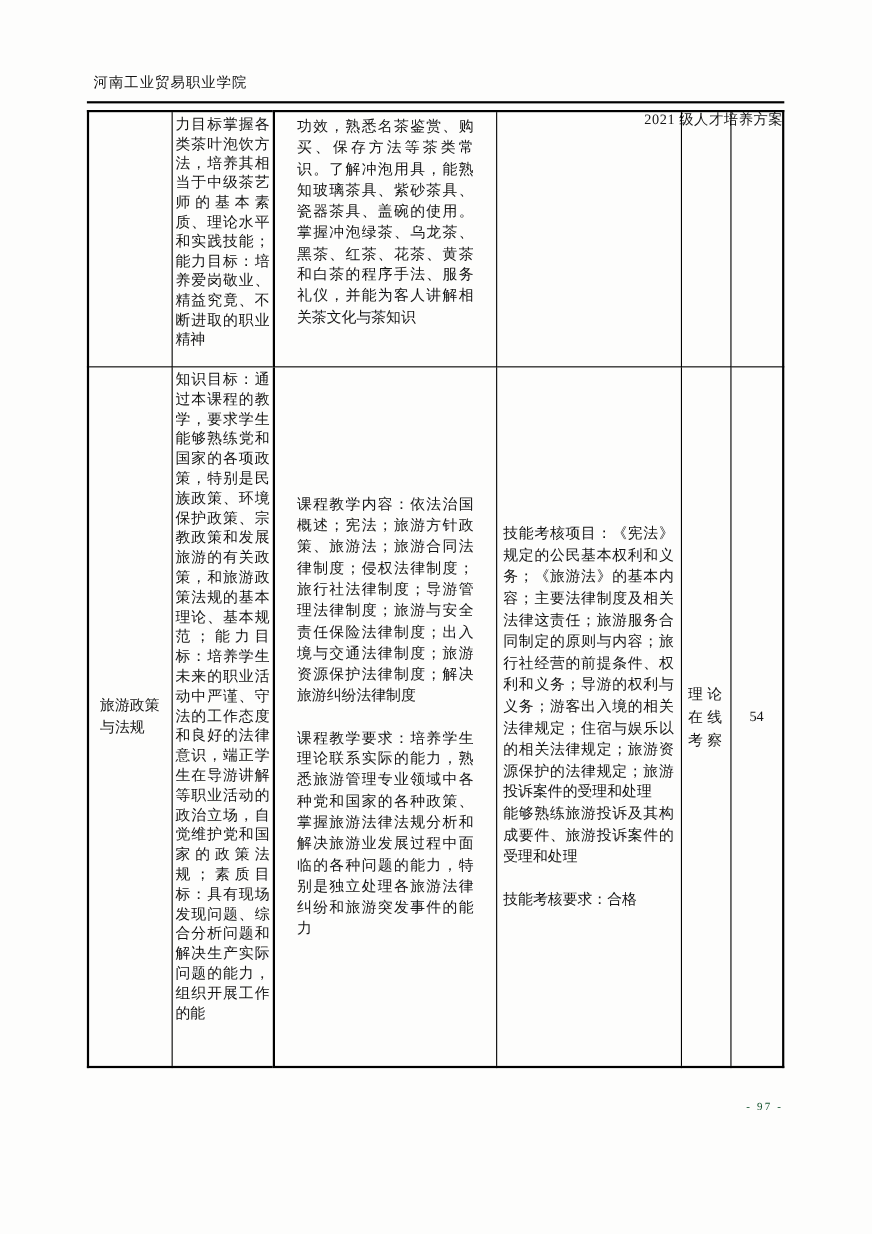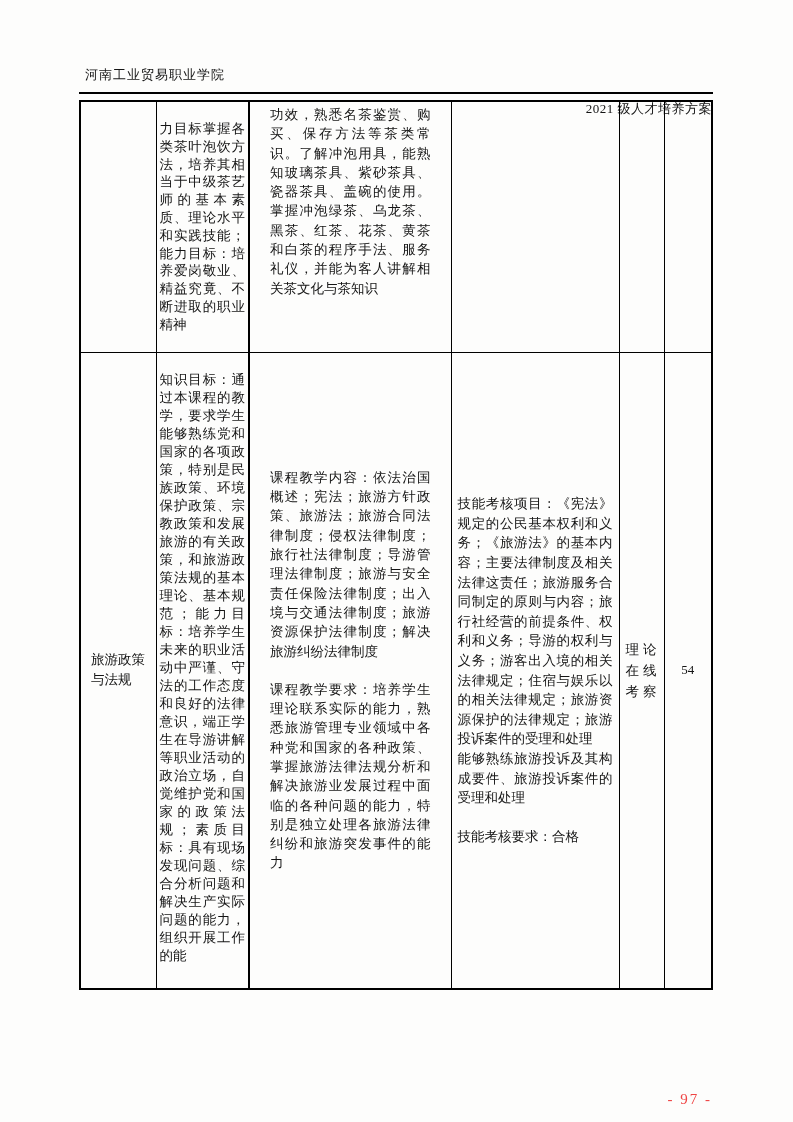--- a/index.html
+++ b/index.html
@@ -39,21 +39,21 @@
   tr.hdr-row   { height:40px; }
   tr.row-cont  { height:232px; }
   tr.row-main  { height:637px; }
 
   td.cell-name {
     vertical-align:middle; font-size:13.5px; line-height:20px;
     padding:2px 6px 2px 10px; text-align:left;
   }
   td.cell-obj {
     vertical-align:top; font-size:13.5px; line-height:18px;
-    padding:18px 3px; text-align:justify; text-justify:inter-character;
+    padding:2px 3px; text-align:justify; text-justify:inter-character;
   }
   tr.row-cont td.cell-obj { line-height:17.8px; }
   td.cell-content {
     font-size:13.5px; line-height:19.3px;
     padding:3px 20px; text-align:justify; text-justify:inter-character;
   }
   tr.row-cont td.cell-content { vertical-align:top; }
   tr.row-main td.cell-content { vertical-align:middle; }
   td.cell-assess {
     vertical-align:middle; font-size:13.5px; line-height:19.6px;
@@ -62,22 +62,22 @@
   td.cell-method {
     vertical-align:middle; text-align:center; font-size:13.5px;
     line-height:21px; letter-spacing:4px; padding:0 2px 0 5px;
   }
   td.cell-hours {
     vertical-align:middle; text-align:center; font-size:13px;
   }
   .para { margin:0; }
   .para-gap { margin:19px 0 0 0; }
   .page-footer {
-    position:absolute; right:81px; top:1091px;
-    font-size:15px; letter-spacing:2px; color:#ef4444;
+    position:absolute; right:81px; top:1001px;
+    font-size:10px; letter-spacing:2px; color:#14532d;
   }
 </style>
 </head>
 <body>
 
 <div class="page-header-left">河南工业贸易职业学院</div>
 <div class="page-header-right">2021 级人才培养方案</div>
 <div class="header-rule"></div>
 
 <table class="doc-table">

